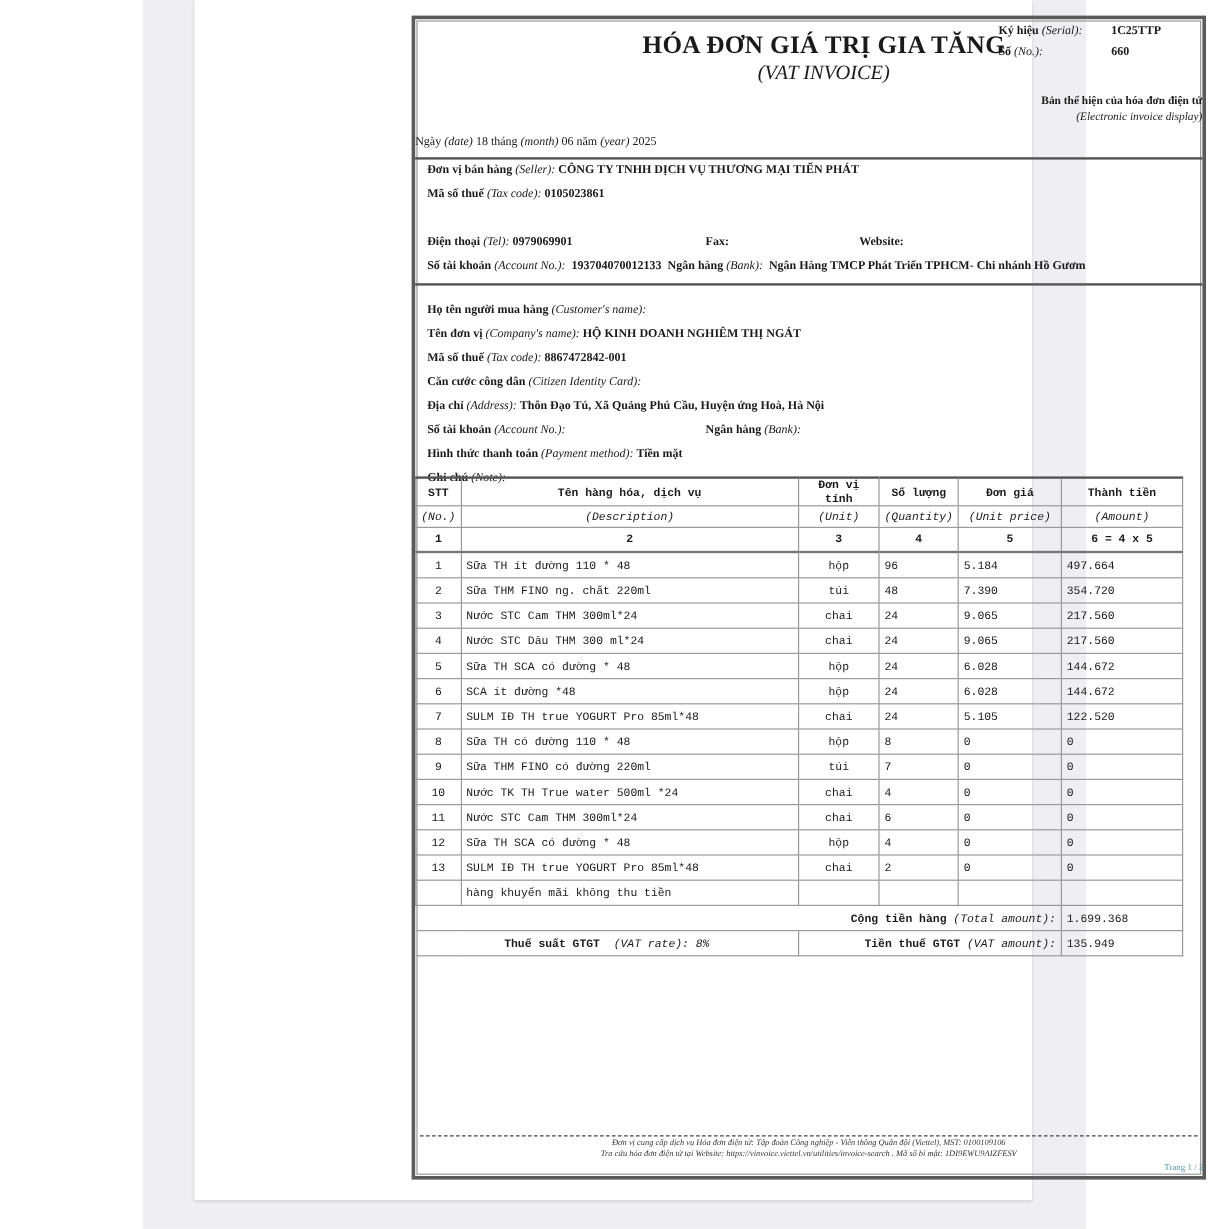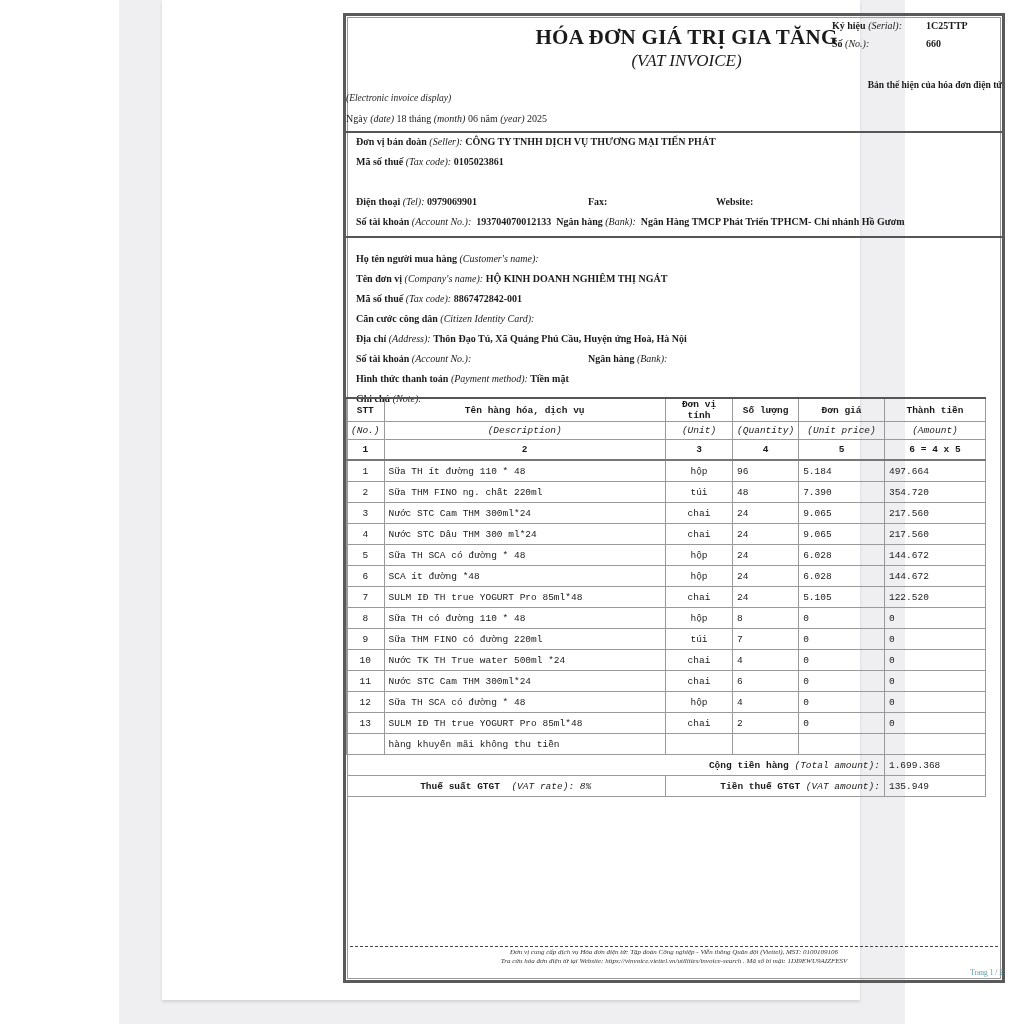--- a/index.html
+++ b/index.html
@@ -26,21 +26,21 @@
     position:absolute; left:1px; top:1px; right:1px; bottom:1px;
     border:1px solid #9a9a9a;
   }
   
   .hdr { position:absolute; left:0; top:0; right:0; height:115px; border-bottom:2px solid #555; }
   .title { position:absolute; left:0; width:656px; top:9px; text-align:center; font-weight:bold; font-size:21px; letter-spacing:0.3px; padding-left:0; }
   .title span { display:inline-block; margin-left:25px; }
   .subtitle { position:absolute; left:0; width:656px; top:35px; text-align:center; font-style:italic; font-size:17px; }
   .subtitle span { display:inline-block; margin-left:25px; }
   .disp1 { position:absolute; left:0; width:656px; top:64px; text-align:right; font-weight:bold; font-size:9.5px; }
-  .disp2 { position:absolute; left:0; width:656px; top:77px; text-align:left; font-style:italic; font-size:9.5px; }
+  .disp2 { position:absolute; left:0; width:656px; top:77px; text-align:right; font-style:italic; font-size:9.5px; }
   .date-line { position:absolute; left:0; width:656px; top:97px; font-size:10px; }
   .serial-box { position:absolute; left:486px; top:4px; width:170px; font-size:10px; }
   .serial-row { height:18px; display:flex; }
   .serial-row .lbl { width:94px; font-weight:bold; }
   .serial-row .val { font-weight:bold; }
   i, .it { font-style:italic; font-weight:normal; }
   
   .sec { position:absolute; left:0; right:0; font-size:10px; }
   .sec .row { position:absolute; left:10px; right:6px; white-space:nowrap; }
   .sec b { font-weight:bold; }
@@ -100,21 +100,21 @@
         </div>
         <div class="serial-row">
           <span class="lbl"><span>Số</span> <i>(No.):</i></span>
           <span class="val">660</span>
         </div>
       </div>
     </div>
 
     <div class="sec seller">
       <div class="row" style="top:5px">
-        <b>Đơn vị bán đoàn</b> <i>(Seller):</i> <b>CÔNG TY TNHH DỊCH VỤ THƯƠNG MẠI TIẾN PHÁT</b>
+        <b>Đơn vị bán hàng</b> <i>(Seller):</i> <b>CÔNG TY TNHH DỊCH VỤ THƯƠNG MẠI TIẾN PHÁT</b>
       </div>
       <div class="row" style="top:25px">
         <b>Mã số thuế</b> <i>(Tax code):</i> <b>0105023861</b>
       </div>
       <div class="row" style="top:65px">
         <b>Điện thoại</b> <i>(Tel):</i> <b>0979069901</b>
         <b style="position:absolute;left:232px">Fax:</b>
         <b style="position:absolute;left:360px">Website:</b>
       </div>
       <div class="row" style="top:85px">

